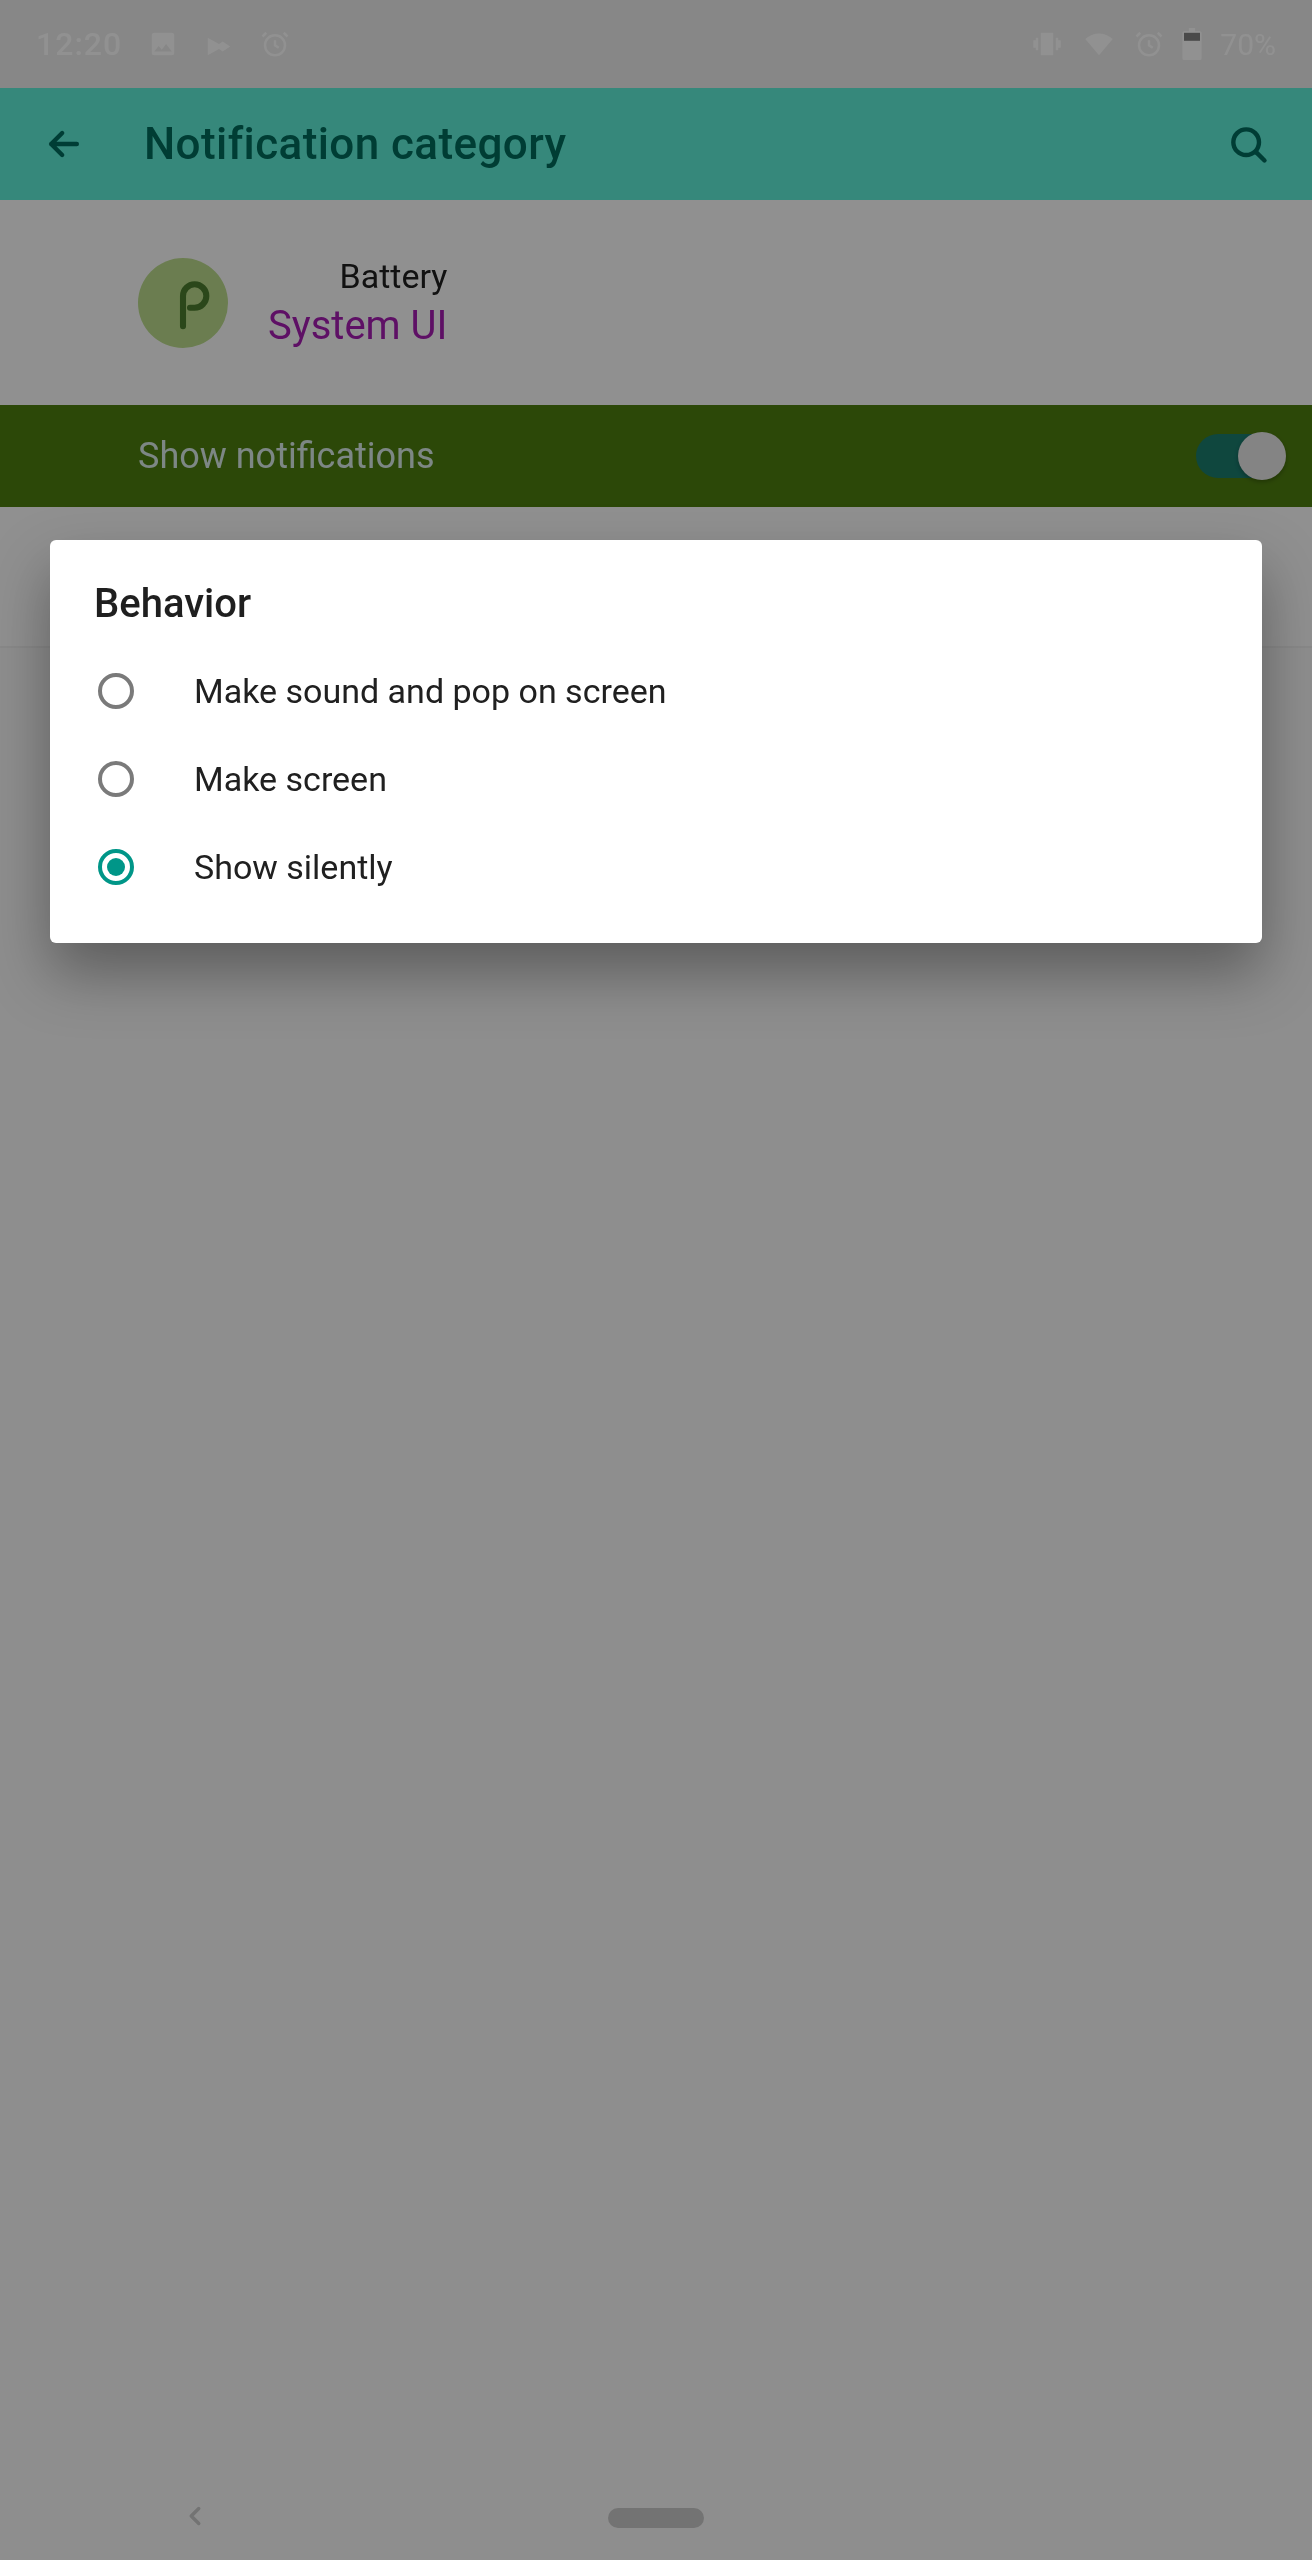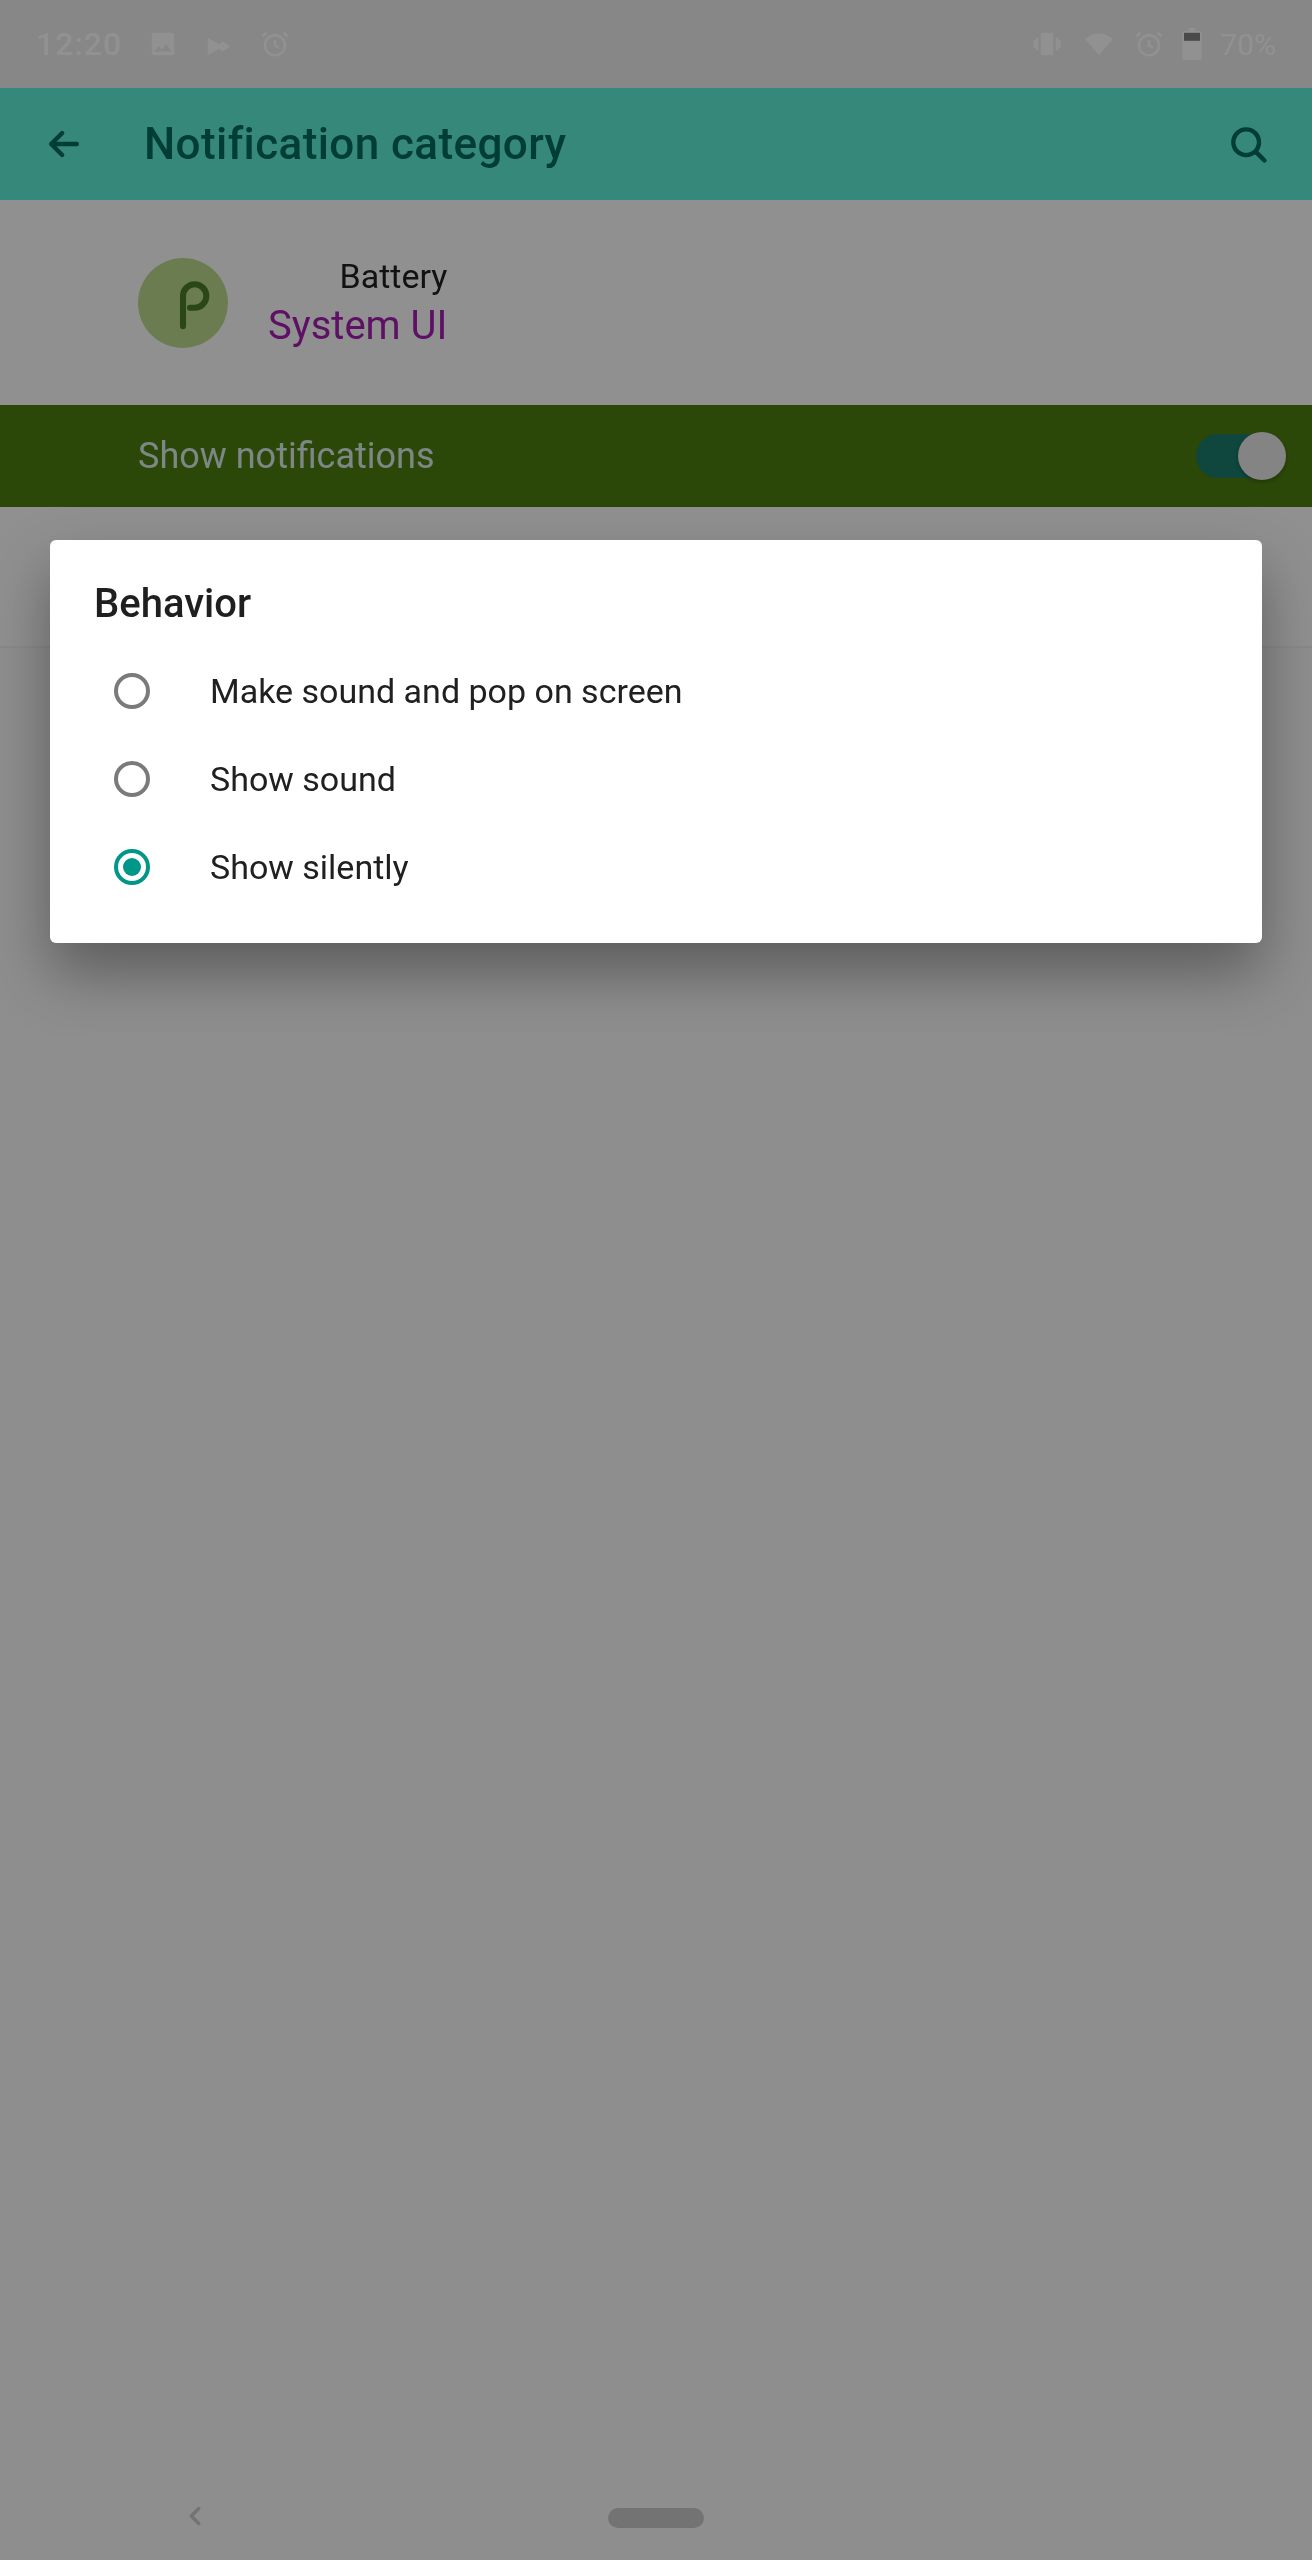--- a/index.html
+++ b/index.html
@@ -120,21 +120,21 @@
     border-radius: 6px;
     box-shadow: 0 30px 60px rgba(0,0,0,0.35);
     padding: 40px 0 32px 0;
   }
   .dialog-title {
     font-size: 40px; font-weight: 500; color: #1f1f1f;
     padding: 0 44px 20px 44px;
   }
   .radio-row {
     display: flex; align-items: center; gap: 60px;
-    padding: 24px 64px;
+    padding: 24px 48px;
   }
   .radio {
     width: 36px; height: 36px; border-radius: 50%;
     border: 4px solid #7a7a7a;
     flex: 0 0 auto;
     position: relative;
   }
   .radio.checked {
     border-color: #009688;
   }
@@ -251,19 +251,19 @@
 
 <div class="dialog">
   <div class="dialog-title">Behavior</div>
 
   <div class="radio-row">
     <div class="radio"></div>
     <div class="radio-label">Make sound and pop on screen</div>
   </div>
   <div class="radio-row">
     <div class="radio"></div>
-    <div class="radio-label">Show sound</div>
+    <div class="radio-label">Make screen</div>
   </div>
   <div class="radio-row">
     <div class="radio checked"></div>
     <div class="radio-label">Show silently</div>
   </div>
 </div>
 
 </body></html>

